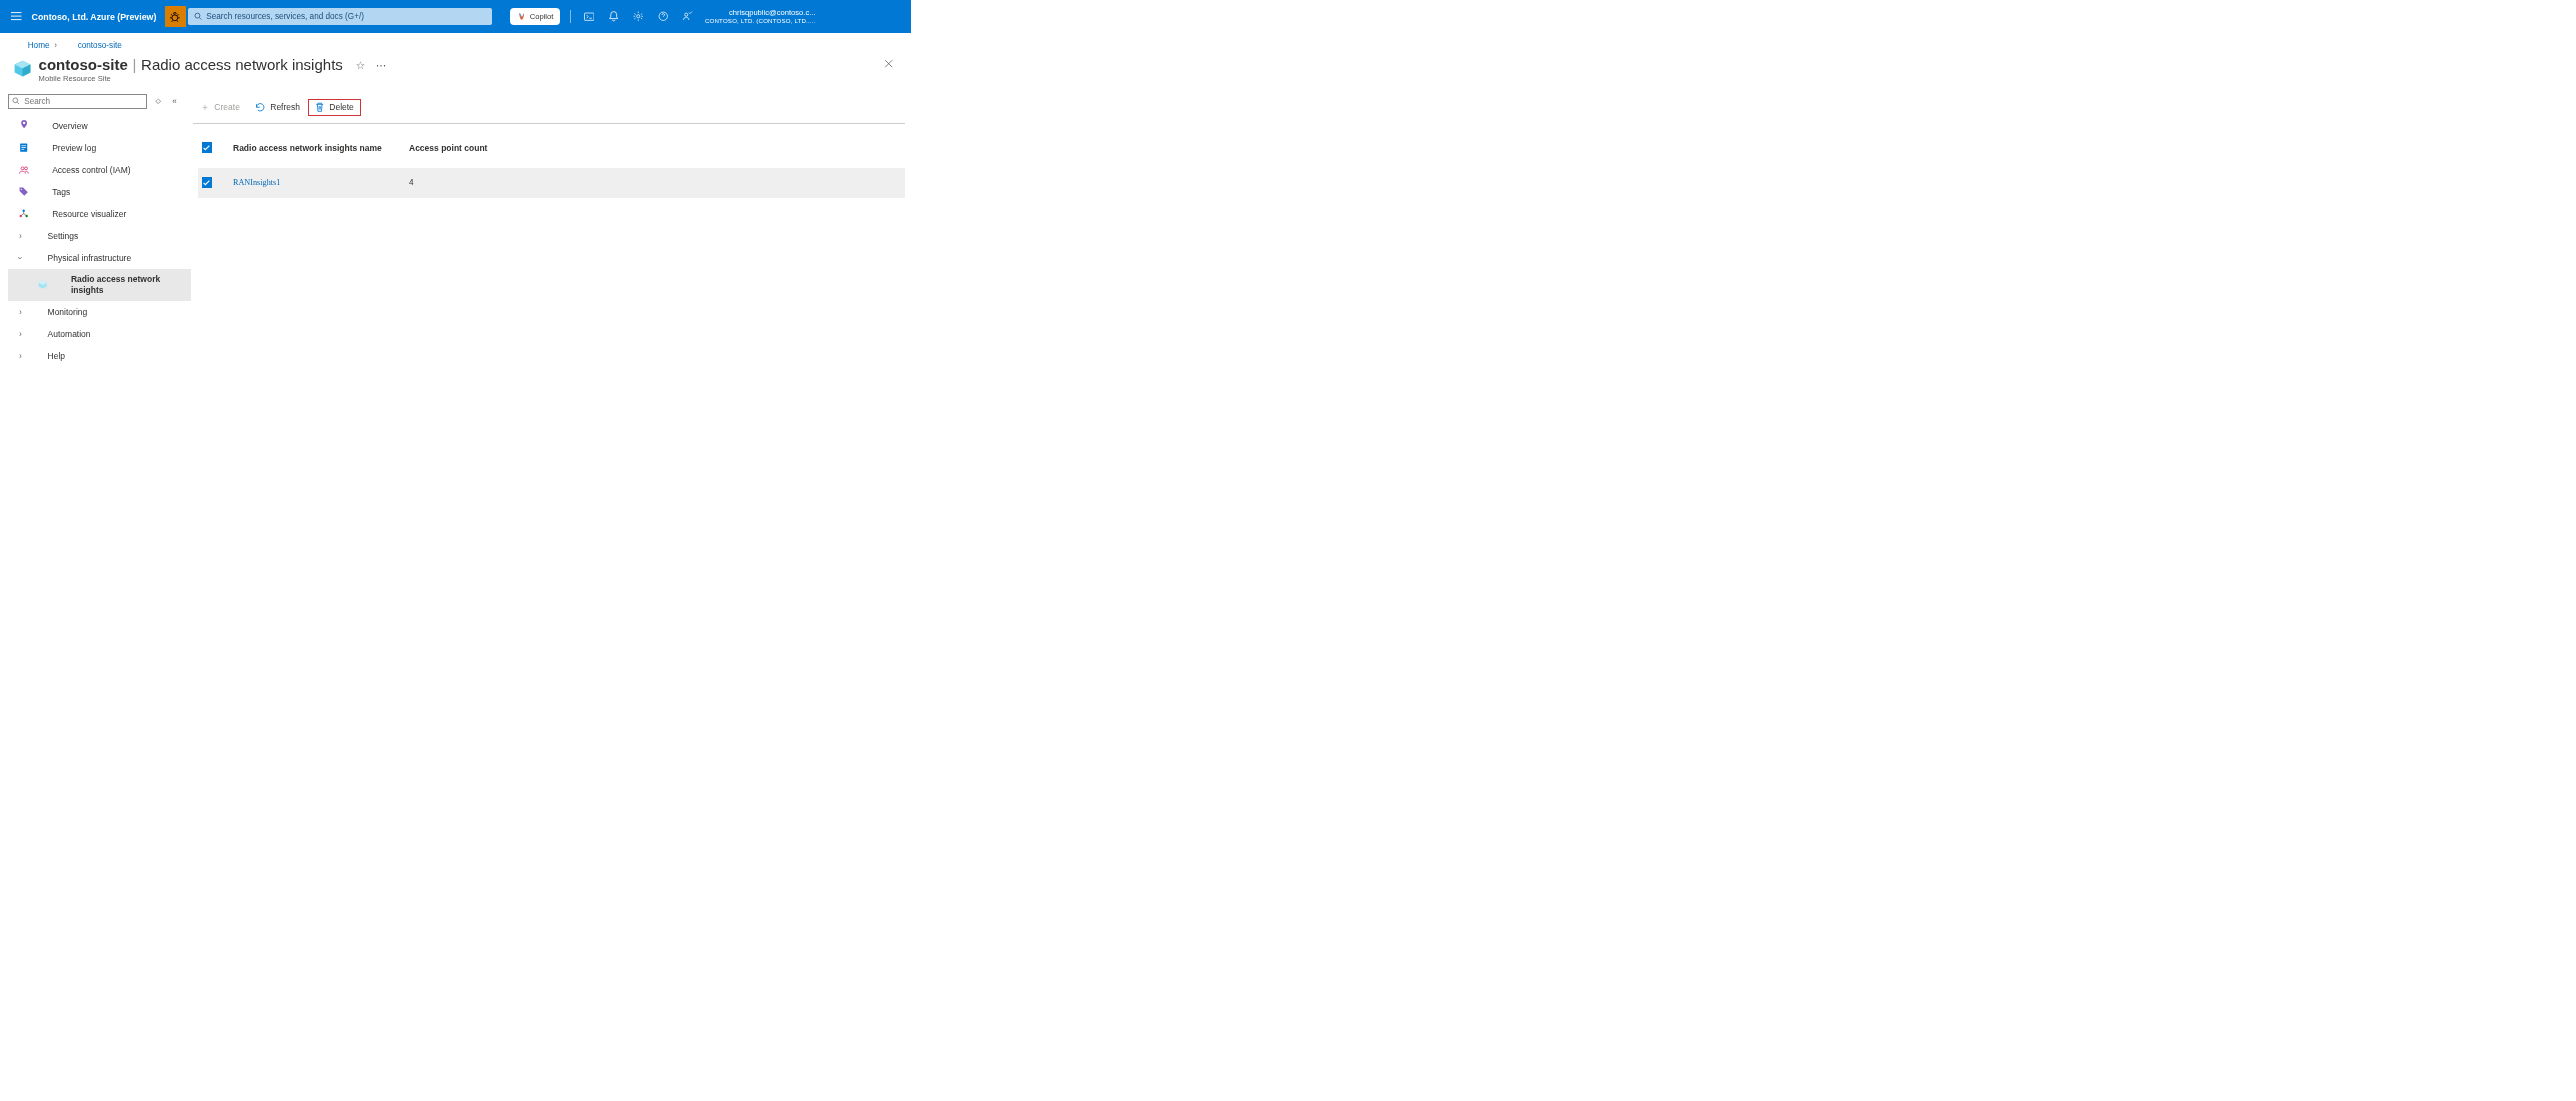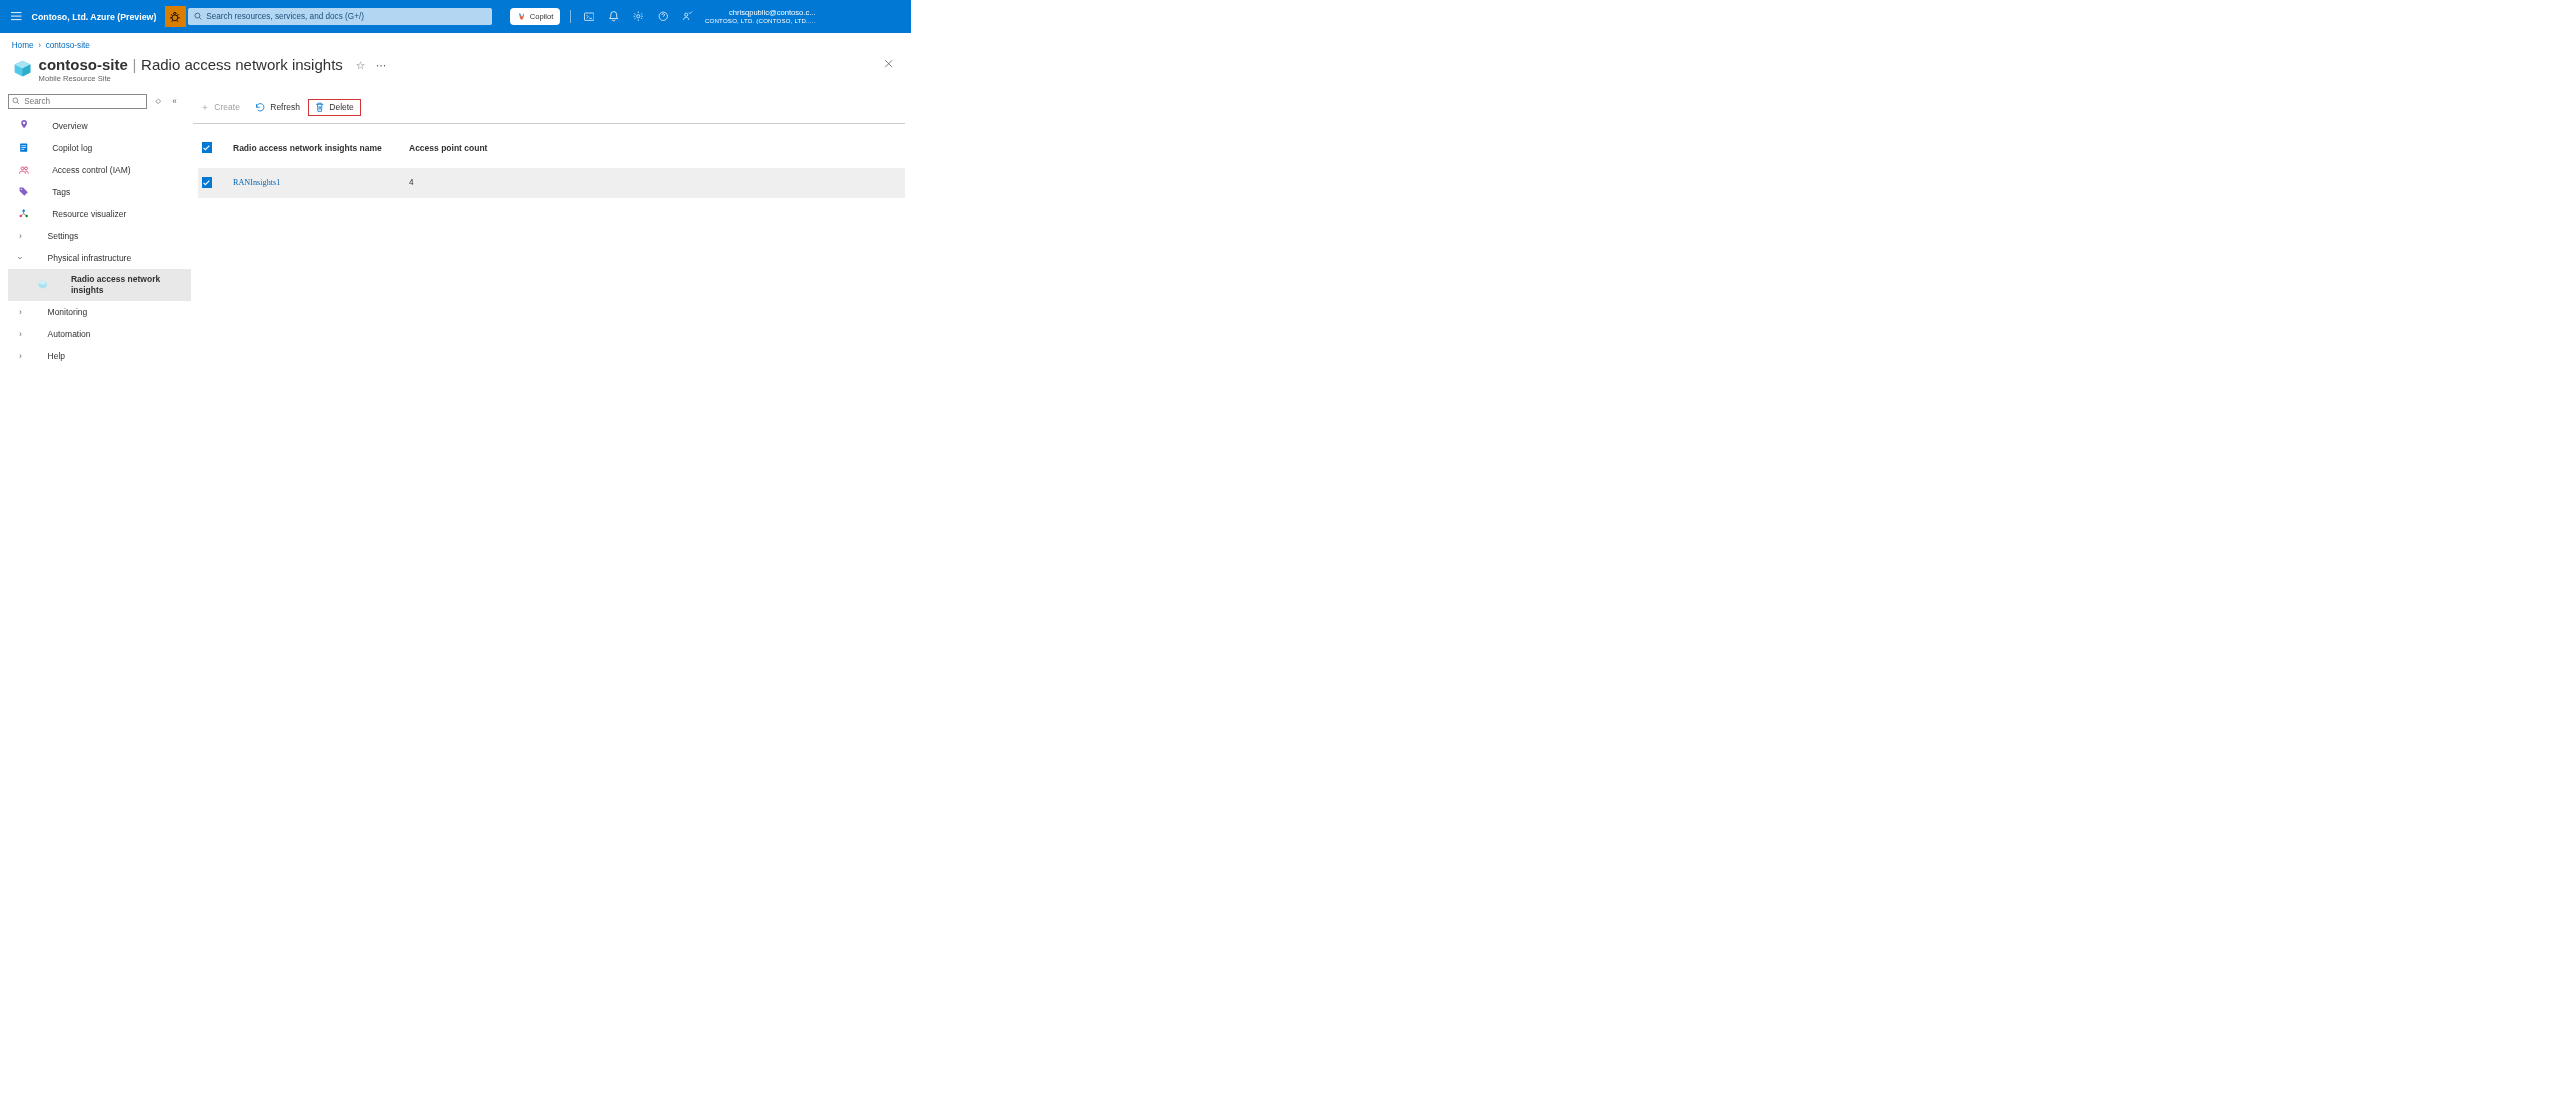--- a/index.html
+++ b/index.html
@@ -16,21 +16,21 @@
   .copilot-btn { background:#fff; color:#323130; height:16.4px; border-radius:4px; padding:0 7px; display:flex; align-items:center; gap:3.5px; font-size:7.6px; cursor:pointer;}
   .topbar-divider { width:0.6px; height:13px; background:rgba(255,255,255,0.5); margin:0 7px 0 9.4px;}
   .top-icons { display:flex; align-items:center; gap:1.2px;}
   .top-icon { width:23.4px; height:23.4px; display:flex; align-items:center; justify-content:center; cursor:pointer;}
   .account { display:flex; flex-direction:column; align-items:flex-end; padding:0 5.9px; line-height:1.15; font-size:7px; white-space:nowrap;}
   .account .email { font-size:7.6px; }
   .account .dir { font-size:6.1px; letter-spacing:0.2px;}
 
   
   .breadcrumb { display:flex; align-items:center; gap:4.7px; padding:8.2px 11.7px 3.5px 11.7px; font-size:8.2px;}
-  .breadcrumb a { color:#0067b8; text-decoration:none;}
+  .breadcrumb a { color:#0067b8; text-decoration:none;margin-left:16px;}
   .breadcrumb .sep { color:#605e5c; }
 
   
   .title-row { display:flex; align-items:flex-start; padding:2.3px 11.7px 4.7px 11.7px; }
   .title-icon { width:21px; height:21px; margin-right:5.9px; margin-top:2.3px;}
   .title-texts { display:flex; flex-direction:column; }
   .title-main { font-size:15px; font-weight:400; display:flex; align-items:center; gap:3.5px;}
   .title-main .bold { font-weight:600; }
   .title-main .pipe { color:#999; margin:0 1.2px;}
   .title-sub { font-size:7.6px; color:#605e5c; margin-top:1.2px;}
@@ -202,21 +202,21 @@
     </div>
     <div class="nav-item">
       <span class="icon">
           <svg width="9.4" height="9.4" viewBox="0 0 16 16" fill="#0078d4">
             <rect x="2" y="1" width="12" height="14" rx="1"></rect>
             <rect x="4" y="4" width="8" height="1.3" fill="#fff"></rect>
             <rect x="4" y="7" width="8" height="1.3" fill="#fff"></rect>
             <rect x="4" y="10" width="5" height="1.3" fill="#fff"></rect>
           </svg>
         </span>
-      <span class="label">Copilot log</span>
+      <span class="label">Preview log</span>
     </div>
     <div class="nav-item">
       <span class="icon">
           <svg width="10.5" height="8.2" viewBox="0 0 18 14" fill="none" stroke="#d73a77" stroke-width="1.5">
             <circle cx="6" cy="4" r="2.5"></circle>
             <circle cx="12" cy="4" r="2.5"></circle>
             <path d="M1 13c0-3 2-4 5-4s5 1 5 4M11 9c3 0 5 1 5 4"></path>
           </svg>
         </span>
       <span class="label">Access control (IAM)</span>

